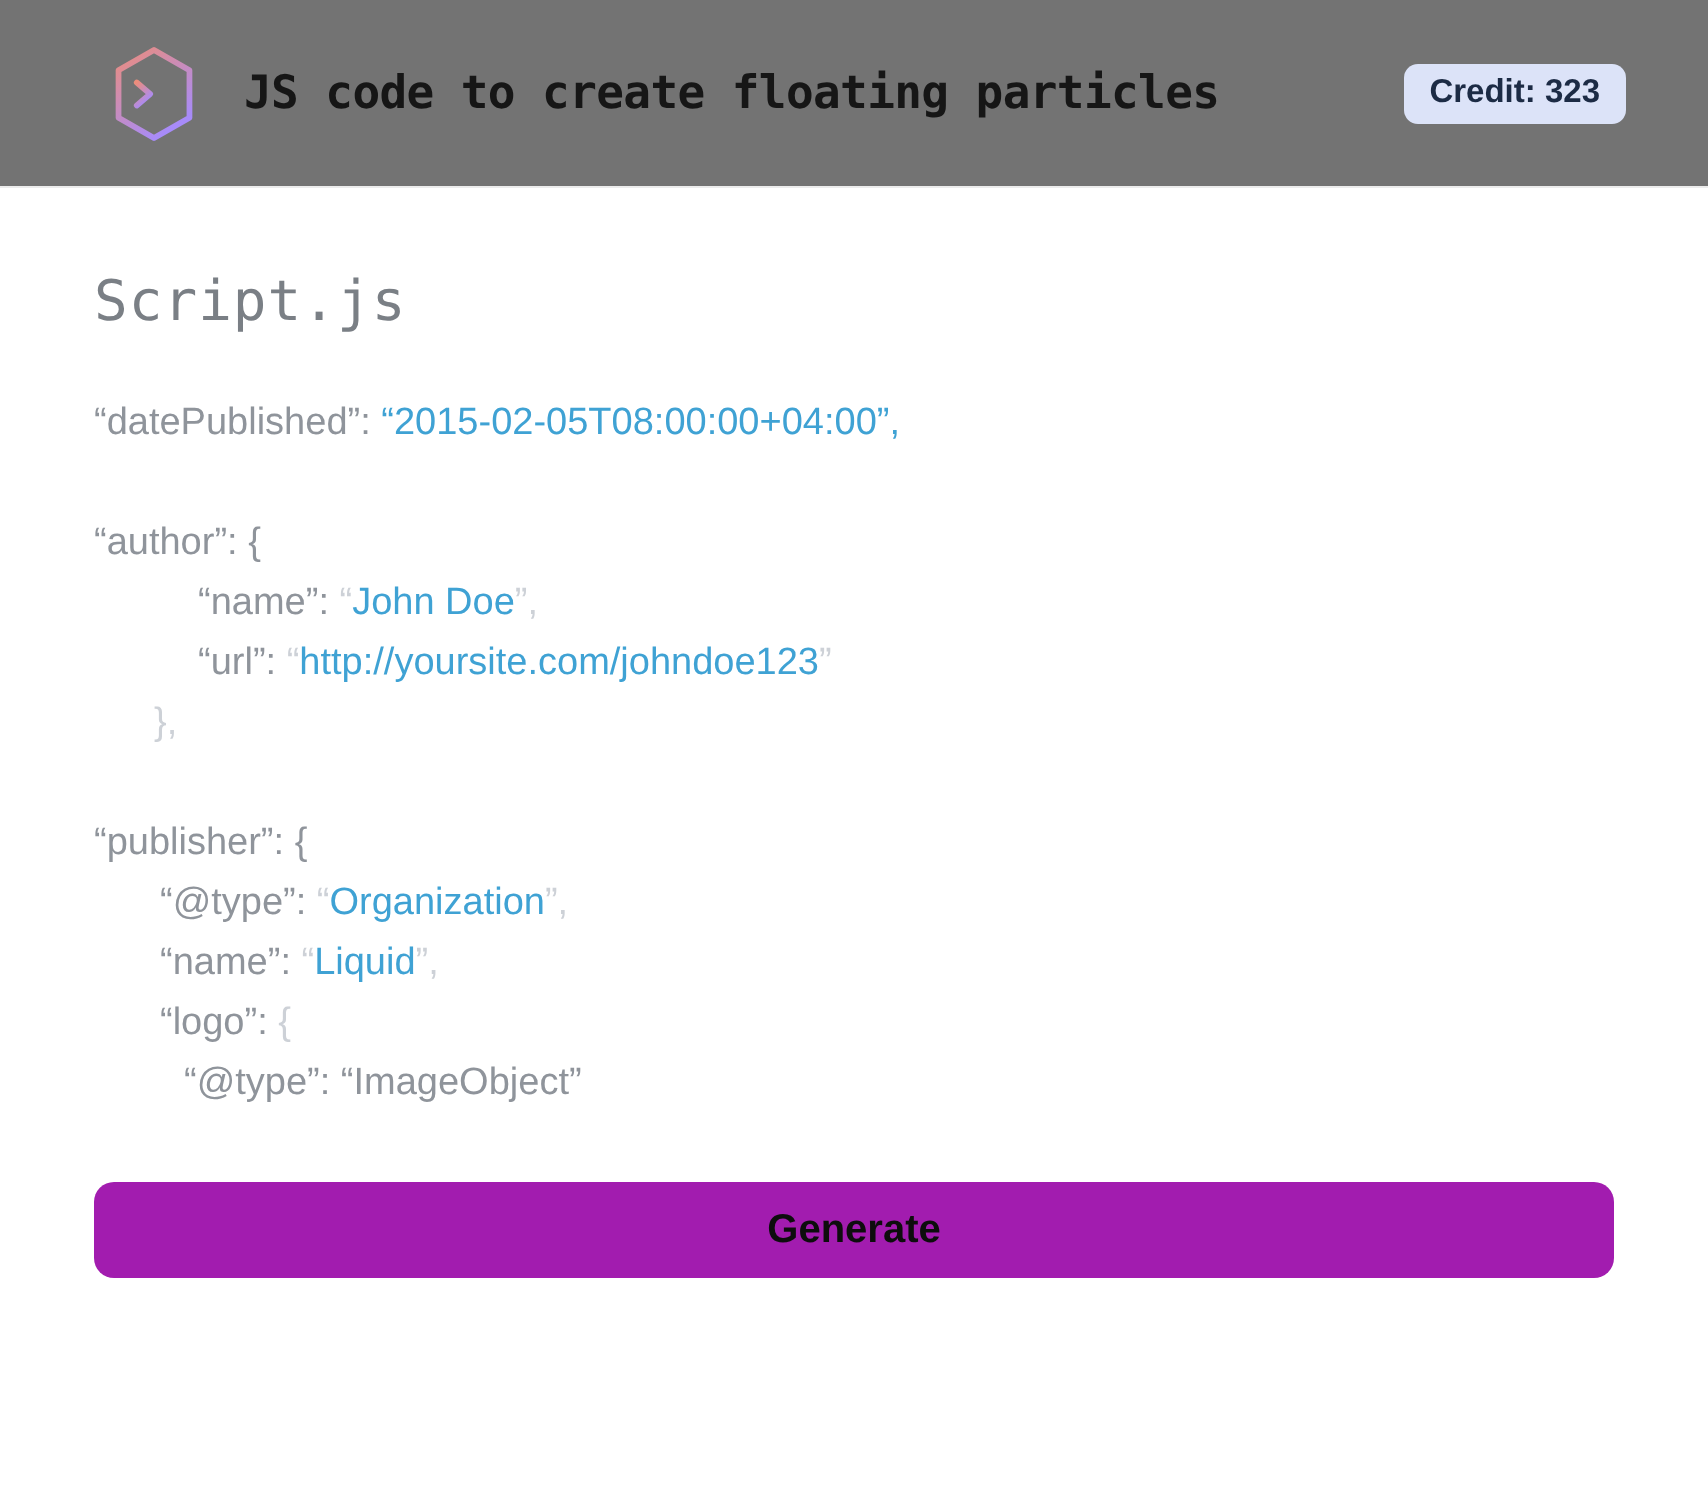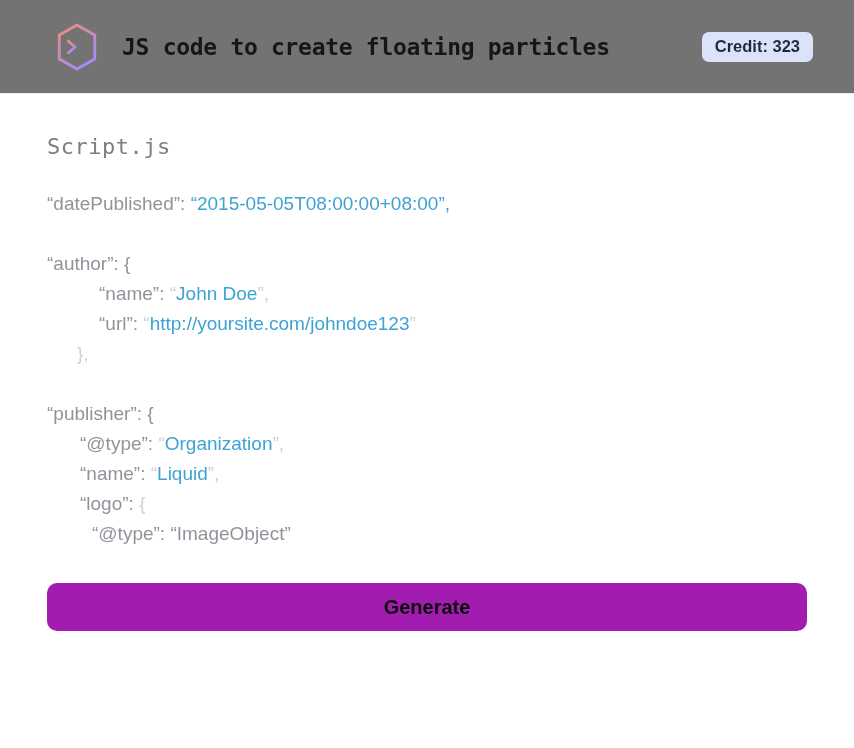--- a/index.html
+++ b/index.html
@@ -40,21 +40,21 @@
     font-size: 16.5px;
     font-weight: 700;
     padding: 5px 13px 6px 13px;
     border-radius: 7px;
     white-space: nowrap;
   }
   .main { padding: 0 47px; }
   .file-title {
     margin-top: 40px;
     font-family: "DejaVu Sans Mono", "Liberation Mono", monospace;
-    font-size: 22px;
+    font-size: 28px;
     font-weight: 500;
     color: #7a7f85;
     letter-spacing: 0.5px;
   }
   .code-block {
     margin-top: 30px;
     font-size: 19px;
   }
   .code-line {
     height: 30px;
@@ -99,21 +99,21 @@
         <path d="M26 33 L34 33" stroke="url(#hexgrad)" stroke-width="3" stroke-linecap="round"></path>
       </svg>
     </div>
     <h1 class="title">JS code to create floating particles</h1>
     <div class="credit-badge">Credit: 323</div>
   </header>
 
   <main class="main">
     <h2 class="file-title">Script.js</h2>
     <div class="code-block">
-        <div class="code-line" style="padding-left: 0px;"><span class="tok-k">“datePublished”</span><span class="tok-k">: </span><span class="tok-v">“2015-05-05T08:00:00+08:00”,</span></div>
+        <div class="code-line" style="padding-left: 0px;"><span class="tok-k">“datePublished”</span><span class="tok-k">: </span><span class="tok-v">“2015-02-05T08:00:00+04:00”,</span></div>
         <div class="code-line" style="padding-left: 0px;"></div>
         <div class="code-line" style="padding-left: 0px;"><span class="tok-k">“author”</span><span class="tok-k">: {</span></div>
         <div class="code-line" style="padding-left: 52px;"><span class="tok-k">“name”</span><span class="tok-k">: </span><span class="tok-p">“</span><span class="tok-v">John Doe</span><span class="tok-p">”,</span></div>
         <div class="code-line" style="padding-left: 52px;"><span class="tok-k">“url”</span><span class="tok-k">: </span><span class="tok-p">“</span><span class="tok-v">http://yoursite.com/johndoe123</span><span class="tok-p">”</span></div>
         <div class="code-line" style="padding-left: 30px;"><span class="tok-p">},</span></div>
         <div class="code-line" style="padding-left: 0px;"></div>
         <div class="code-line" style="padding-left: 0px;"><span class="tok-k">“publisher”</span><span class="tok-k">: {</span></div>
         <div class="code-line" style="padding-left: 33px;"><span class="tok-k">“@type”</span><span class="tok-k">: </span><span class="tok-p">“</span><span class="tok-v">Organization</span><span class="tok-p">”,</span></div>
         <div class="code-line" style="padding-left: 33px;"><span class="tok-k">“name”</span><span class="tok-k">: </span><span class="tok-p">“</span><span class="tok-v">Liquid</span><span class="tok-p">”,</span></div>
         <div class="code-line" style="padding-left: 33px;"><span class="tok-k">“logo”</span><span class="tok-k">: </span><span class="tok-p">{</span></div>

